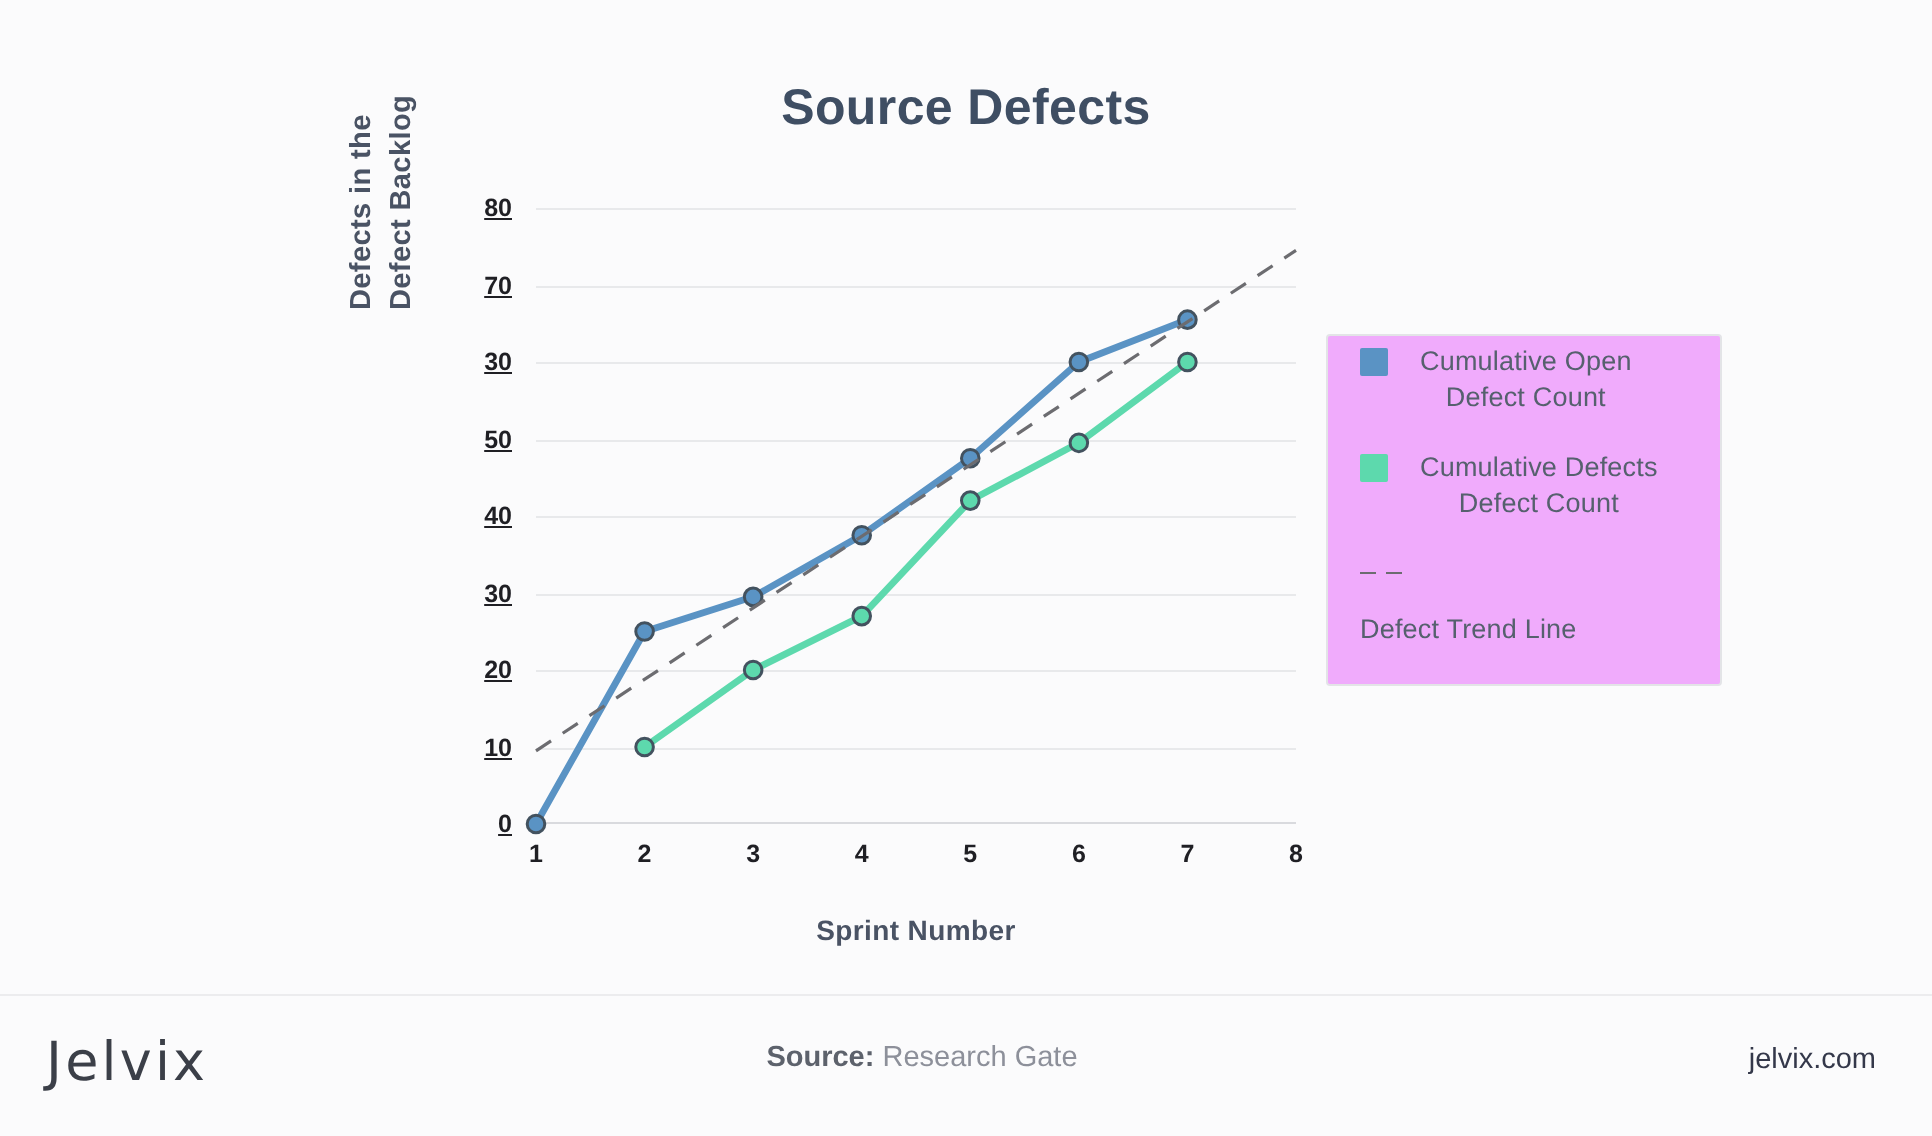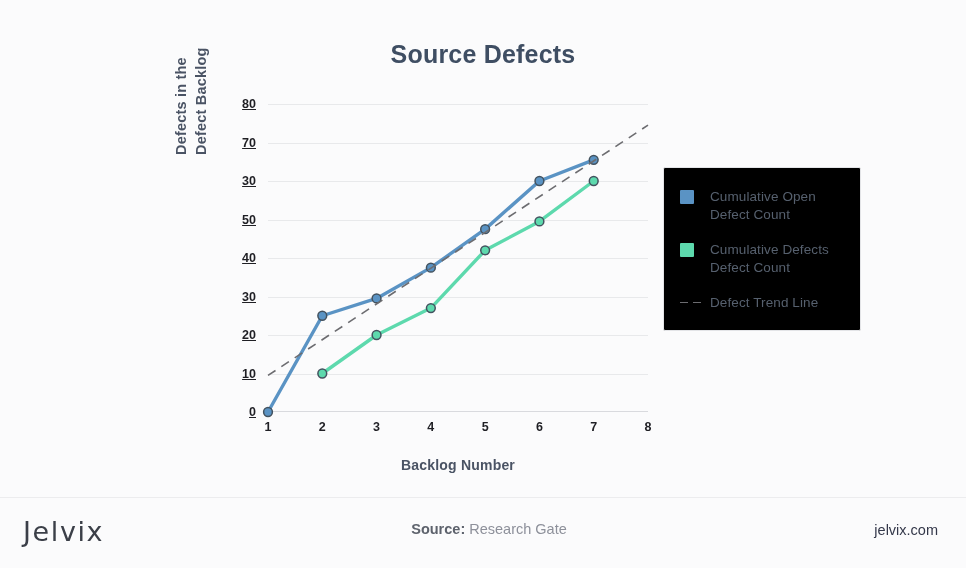--- a/index.html
+++ b/index.html
@@ -116,33 +116,34 @@
     height: 568px;
     pointer-events: none;
   }
 
   
   .legend {
     position: absolute;
     left: 663px;
     top: 167px;
     width: 198px;
-    padding: 20px 0 18px 0;
-    background: #000000;
+    padding: 4px 0 18px 0;
+    background: #f0abfc;
     border: 1px solid #e3e4e7;
     border-radius: 2px;
     box-sizing: border-box;
+    text-align: center;
   }
   .legend-row {
     display: flex;
     align-items: flex-start;
     padding: 0 16px;
     margin-bottom: 17px;
   }
-  .legend-row:last-child { margin-bottom: 0; }
+  .legend-row:last-child { margin-bottom: 0; flex-direction: column; }
   .legend-swatch {
     width: 14px;
     height: 14px;
     flex: 0 0 14px;
     margin-right: 16px;
     margin-top: 2px;
     border-radius: 1px;
   }
   .legend-dash {
     width: 26px;
@@ -188,21 +189,20 @@
     letter-spacing: 1.6px;
   }
   .source-text {
     position: absolute;
     left: 0;
     top: 521px;
     width: 922px;
     text-align: center;
     font-size: 14.5px;
     color: #8d909a;
-    padding-left: 28px;
   }
   .source-text b {
     font-weight: bold;
     color: #5d626c;
   }
   .site-text {
     position: absolute;
     right: 28px;
     top: 522px;
     font-size: 14.5px;
@@ -249,21 +249,21 @@
       <div class="xtick" style="left: 527.429px;">6</div>
       <div class="xtick" style="left: 581.714px;">7</div>
       <div class="xtick" style="left: 636px;">8</div>
     </div>
 
   <div class="y-axis-title">
     <span>Defects in the</span>
     <span>Defect Backlog</span>
   </div>
 
-  <div class="x-axis-title">Backlog Number</div>
+  <div class="x-axis-title">Sprint Number</div>
 
   <svg class="series-svg" id="series-svg" viewBox="0 0 966 568" xmlns="http://www.w3.org/2000/svg">
       <path d="M268.00 412.00 L322.29 315.75 L376.57 298.43 L430.86 267.63 L485.14 229.13 L539.43 181.00 L593.71 159.83" fill="none" stroke="#5a93c4" stroke-width="3.4" stroke-linejoin="round" stroke-linecap="round"></path>
       <circle cx="268.00" cy="412.00" r="4.4" fill="#5a93c4" stroke="#43525f" stroke-width="1.5"></circle>
       <circle cx="322.29" cy="315.75" r="4.4" fill="#5a93c4" stroke="#43525f" stroke-width="1.5"></circle>
       <circle cx="376.57" cy="298.43" r="4.4" fill="#5a93c4" stroke="#43525f" stroke-width="1.5"></circle>
       <circle cx="430.86" cy="267.63" r="4.4" fill="#5a93c4" stroke="#43525f" stroke-width="1.5"></circle>
       <circle cx="485.14" cy="229.13" r="4.4" fill="#5a93c4" stroke="#43525f" stroke-width="1.5"></circle>
       <circle cx="539.43" cy="181.00" r="4.4" fill="#5a93c4" stroke="#43525f" stroke-width="1.5"></circle>
       <circle cx="593.71" cy="159.83" r="4.4" fill="#5a93c4" stroke="#43525f" stroke-width="1.5"></circle>

